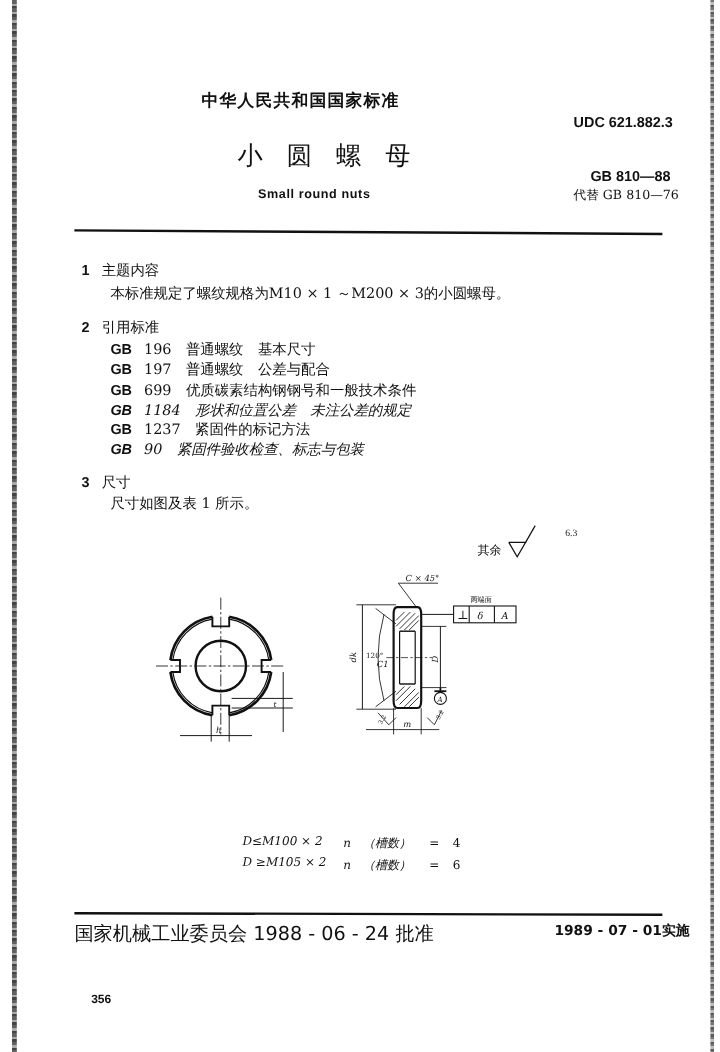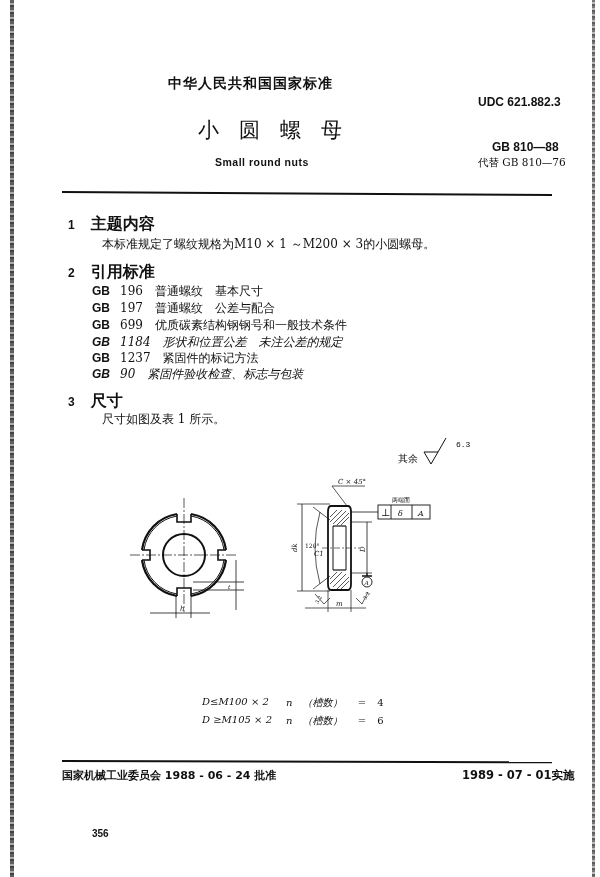--- a/index.html
+++ b/index.html
@@ -20,31 +20,31 @@
     }
     .abs { position: absolute; white-space: nowrap; }
     .national { left: 168px; top: 75px; font-family: "DejaVu Sans", sans-serif; font-weight: bold; font-size: 14px; letter-spacing: 1px; }
     .title-cn { left: 198px; top: 116px; font-family: "DejaVu Sans", sans-serif; font-size: 21px; letter-spacing: 20px; }
     .title-en { left: 215px; top: 156px; font-family: "Liberation Sans", sans-serif; font-weight: bold; font-size: 10.5px; letter-spacing: .5px; }
     .udc { left: 478px; top: 95px; font-family: "Liberation Sans", sans-serif; font-weight: bold; font-size: 12px; }
     .gbno { left: 478px; top: 140px; font-family: "Liberation Sans", sans-serif; font-weight: bold; font-size: 12px; margin-left: 14px; }
     .replace { left: 478px; top: 156px; font-family: "DejaVu Serif", serif; font-size: 10.5px; }
     .hrule { position: absolute; height: 2px; background: #111; }
     .sec-num { font-family: "Liberation Sans", sans-serif; font-weight: bold; font-size: 12px; }
-    .sec-title { font-family: "DejaVu Sans", sans-serif; font-weight: bold; font-size: 16px; margin-left: 16px; }
-    .body-text { font-family: "DejaVu Serif", serif; font-size: 12px; margin-left: 10px; }
+    .sec-title { font-family: "DejaVu Sans", sans-serif; font-weight: normal; font-size: 12px; margin-left: 10px; }
+    .body-text { font-family: "DejaVu Serif", serif; font-size: 12px; }
     .ref-row { position: absolute; left: 92px; font-size: 12px; font-family: "DejaVu Serif", serif; }
     .ref-gb { font-family: "Liberation Sans", sans-serif; font-weight: bold; display: inline-block; width: 24px; }
     .ref-num { display: inline-block; margin-left: 4px; }
     .ref-name { margin-left: 12px; }
     .drawing { position: absolute; left: 0; top: 0; }
     .cond { font-family: "DejaVu Serif", serif; font-size: 10px; margin-top: 44px; }
-    .footer-left { left: 62px; top: 768px; font-family: "DejaVu Sans", sans-serif; font-weight: bold; font-size: 11px; }
+    .footer-left { left: 62px; top: 768px; font-family: "DejaVu Sans", sans-serif; font-weight: normal; font-size: 16px; }
     .footer-right { left: 462px; top: 768px; font-family: "DejaVu Sans", sans-serif; font-weight: bold; font-size: 11.5px; }
-    .page-num { left: 92px; top: 828px; font-family: "Liberation Sans", sans-serif; font-weight: bold; font-size: 10px; }
+    .page-num { left: 76px; top: 828px; font-family: "Liberation Sans", sans-serif; font-weight: bold; font-size: 10px; }
   </style>
 </head>
 <body>
 
 <div class="edge-left"></div>
 <div class="edge-right"></div>
 
 <div class="abs national">中华人民共和国国家标准</div>
 <div class="abs title-cn">小圆螺母</div>
 <div class="abs title-en">Small round nuts</div>
@@ -81,21 +81,21 @@
 <div class="ref-row" style="top:366px;font-style:italic;">
   <span class="ref-gb">GB</span><span class="ref-num">90</span><span class="ref-name">紧固件验收检查、标志与包装</span>
 </div>
 
 <div class="abs" style="left:68px; top:391px;">
   <span class="sec-num">3</span><span class="sec-title">尺寸</span>
 </div>
 <div class="abs body-text" style="left:92px; top:411px;">尺寸如图及表 1 所示。</div>
 
 <div class="abs" style="left:398px; top:452px; font-family:'DejaVu Sans',sans-serif; font-size:10px;">其余</div>
-<div class="abs" style="left:420px; top:440px; font-family:Liberation Mono, monospace; font-size:8px;padding-left:36px;">6.3</div>
+<div class="abs" style="left:435px; top:440px; font-family:Liberation Serif, serif; font-size:8px;padding-left:36px;">6.3</div>
 <svg class="drawing" width="600" height="877" style="pointer-events:none;">
 
   <g stroke="#111" stroke-width="1" fill="none">
     <polyline points="424,452 438,452 431,464 424,452"></polyline>
     <line x1="438" y1="452" x2="446" y2="438"></line>
   </g>
 
   <g stroke="#111" fill="none">
 
     <g stroke-width="2.2">

